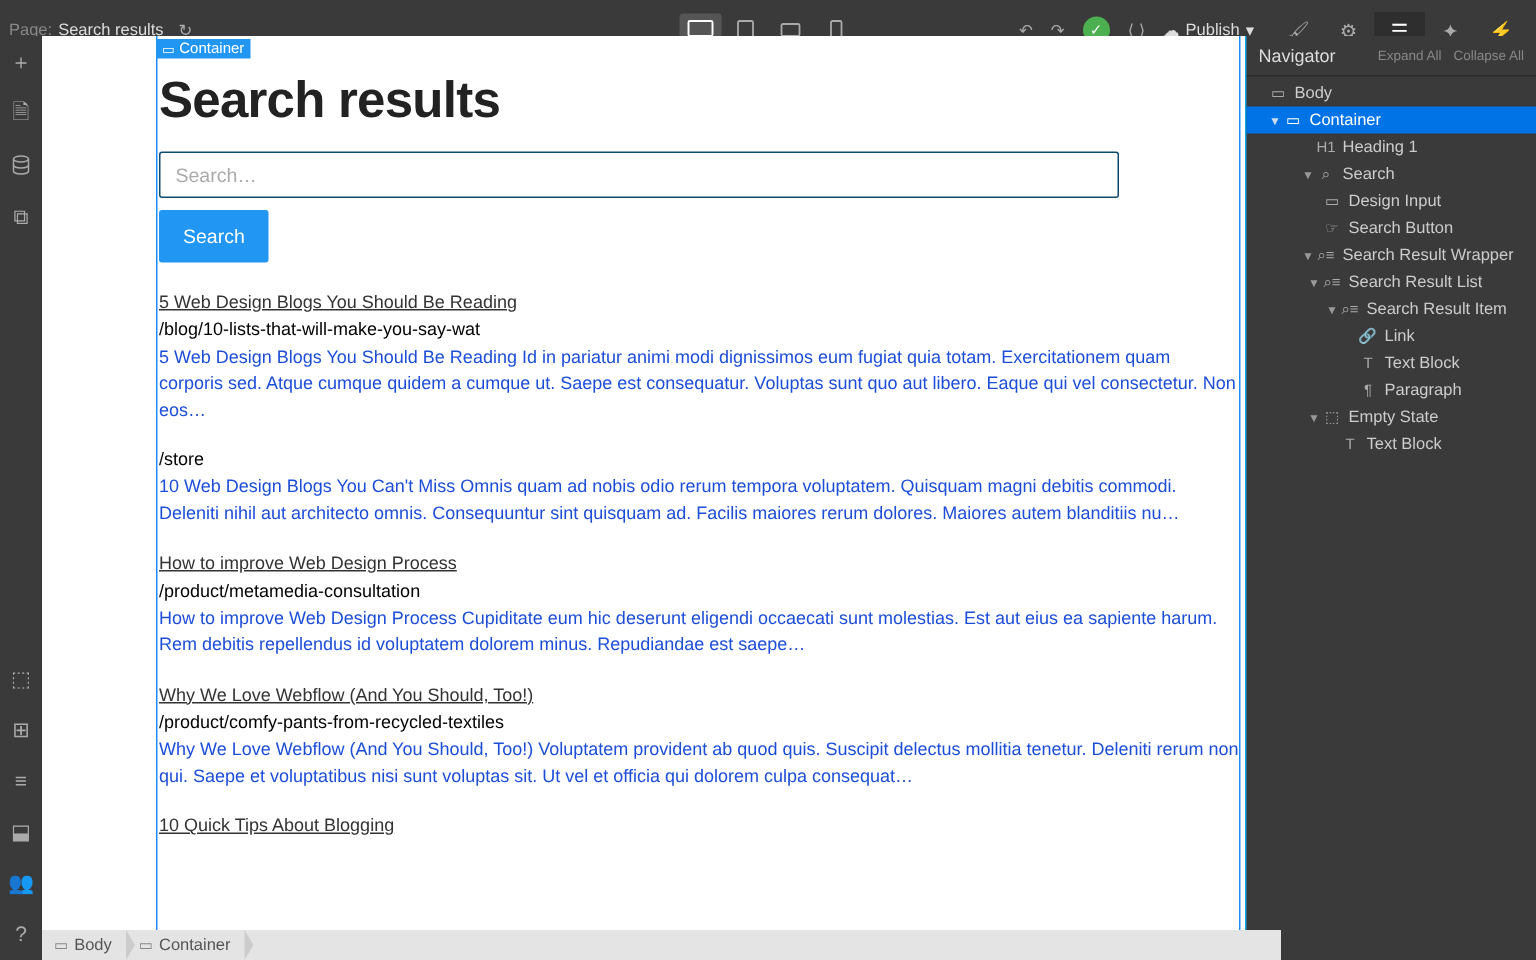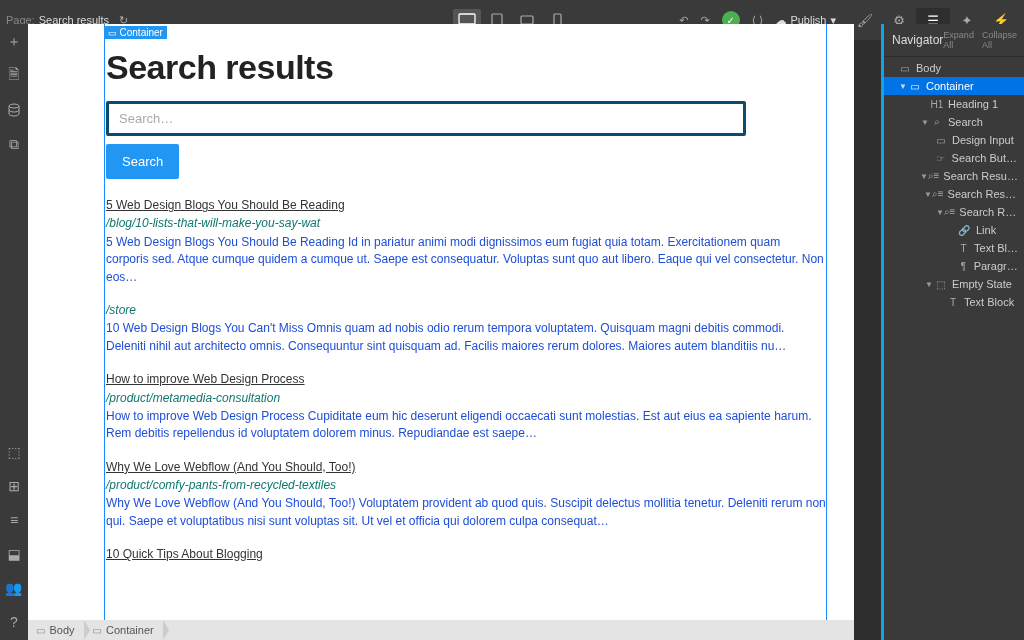--- a/index.html
+++ b/index.html
@@ -159,52 +159,52 @@
   font-size: 34px;
   font-weight: 700;
   color: #222;
   margin-top: 8px;
   margin-bottom: 14px;
   letter-spacing: -0.5px;
 }
 .search-input {
   width: 640px;
   padding: 7px 10px;
-  border: 3px solid #0c4a6e;
+  border: 1px solid #0c4a6e;
   border-radius: 2px;
   font-size: 13px;
   color: #333;
   margin-bottom: 8px;
   display: block;
 }
 .search-input::placeholder { color: #aaa; }
 .search-btn {
   background: #2196f3;
   color: #fff;
   border: none;
   padding: 10px 16px;
   font-size: 13px;
   border-radius: 2px;
   cursor: pointer;
   margin-bottom: 18px;
 }
 .result { margin-bottom: 16px; font-size: 12px; line-height: 1.45; }
 .result a { color: #333; text-decoration: underline; }
-.result .slug { color: #0f766e; margin-top: 1px; font-style: italic; }
+.result .slug { color: #000000; margin-top: 1px; }
 .result .excerpt { color: #1d4ed8; margin-top: 1px; }
 
 
 .right-panel {
   position: absolute;
   right: 0;
   top: 24px;
   bottom: 0;
-  width: 143px;
+  width: 194px;
   background: #3a3a3a;
-  border-left: 3px solid #0ea5e9;
+  border-left: 1px solid #0ea5e9;
 }
 .nav-header {
   display: flex;
   align-items: center;
   padding: 6px 8px;
   border-bottom: 1px solid #2a2a2a;
 }
 .nav-title { color: #ddd; font-size: 12px; font-weight: 500; }
 .nav-actions { margin-left: auto; display: flex; gap: 8px; }
 .nav-actions span { color: #888; font-size: 9px; cursor: pointer; }

